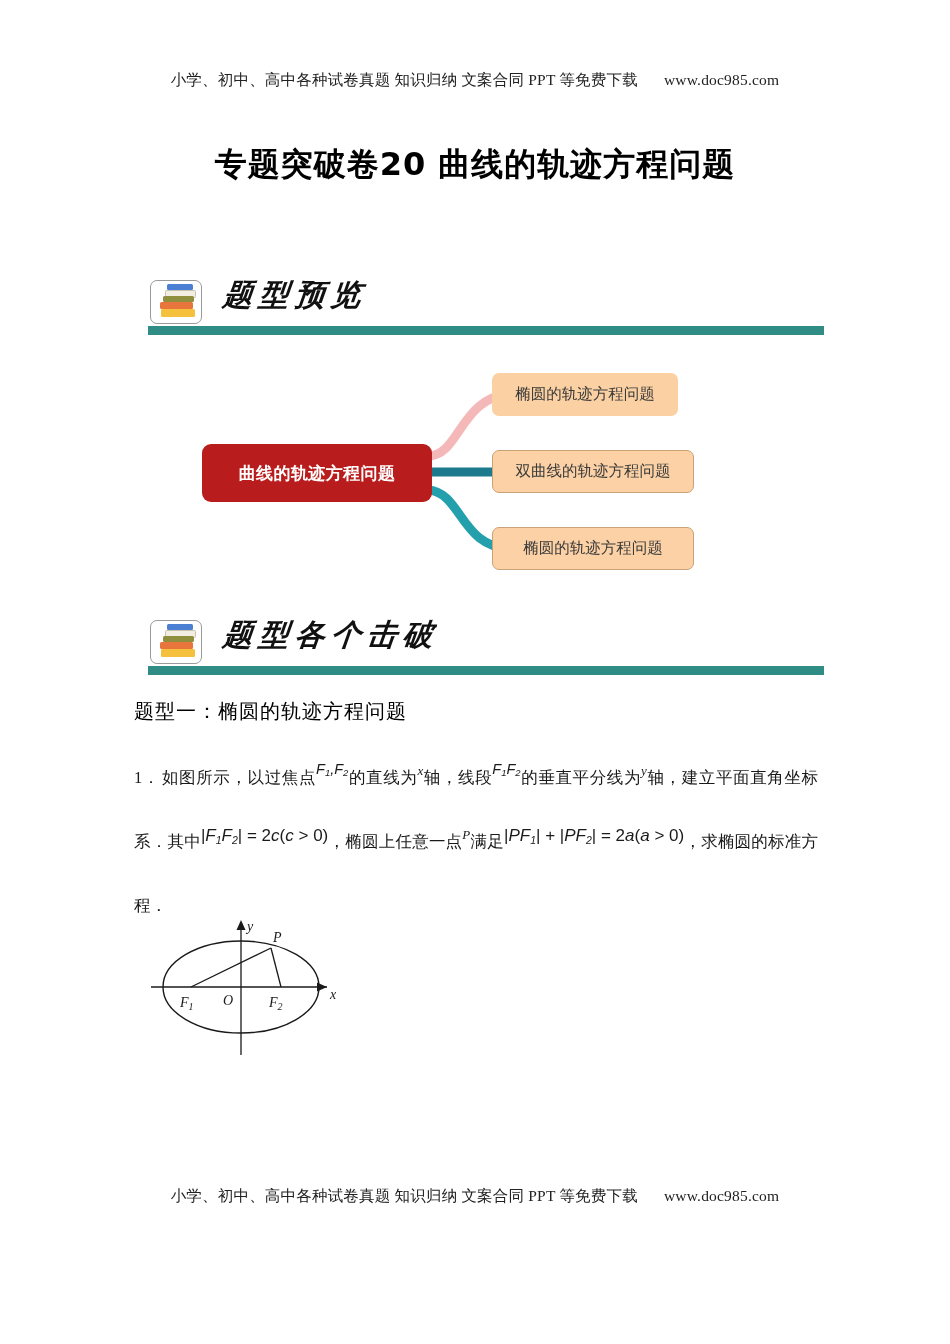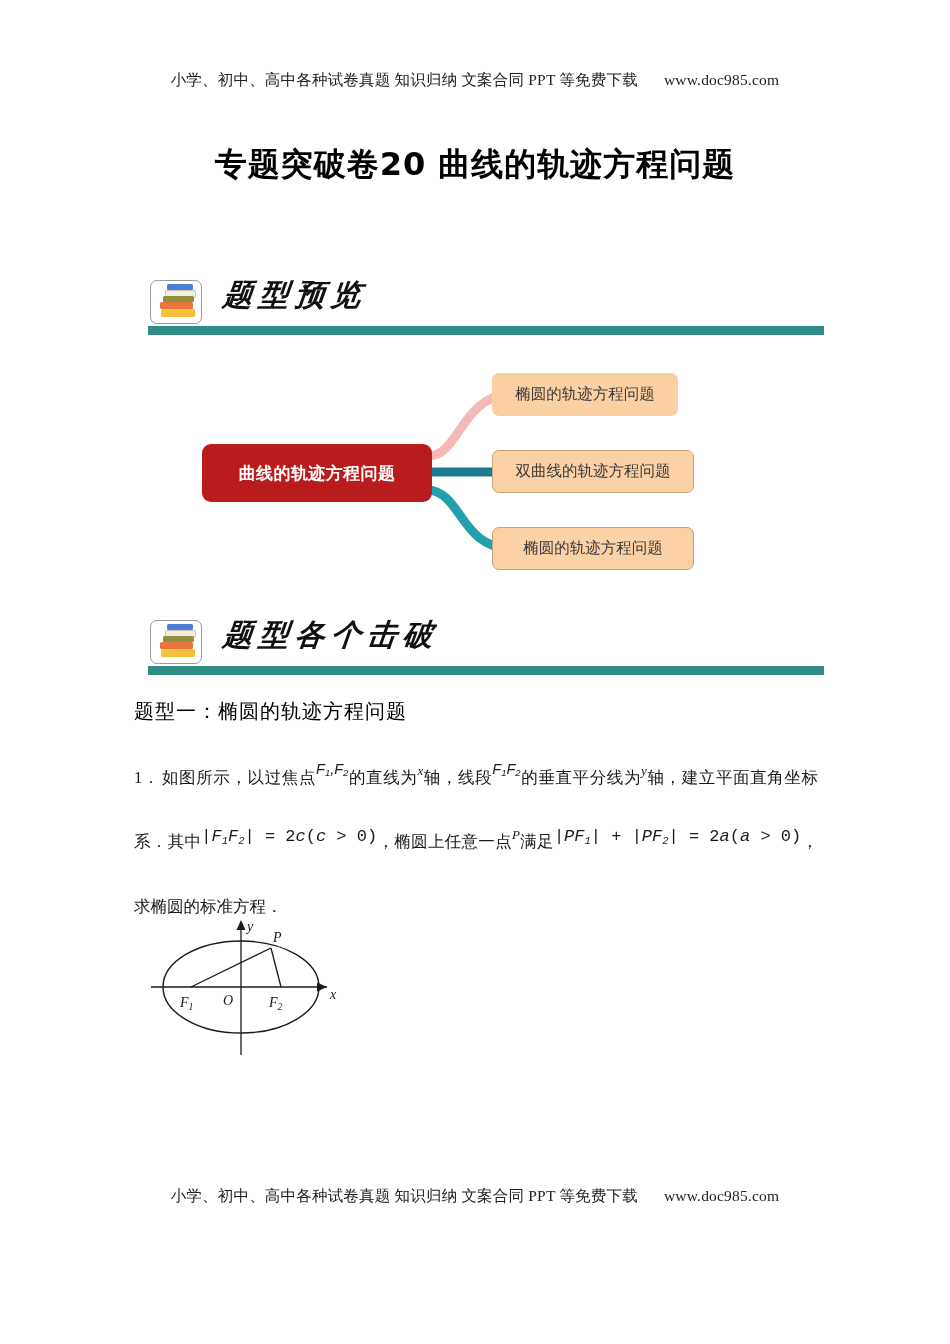--- a/index.html
+++ b/index.html
@@ -201,21 +201,21 @@
     top: -8px;
     font-size: 13px;
     font-style: italic;
     font-family: "Liberation Serif", "DejaVu Serif", serif;
   }
   .bigmath {
     display: inline-block;
     position: relative;
     top: -6px;
     font-size: 17px;
-    font-family: Liberation Mono, monospace;
+    font-family: Liberation Sans, sans-serif;
     white-space: nowrap;
   }
   .bigmath i { font-style: italic; }
   .bigmath sub {
     font-size: 10.5px;
     font-style: italic;
     vertical-align: -0.28em;
   }
   .bar { font-style: normal; }
 

